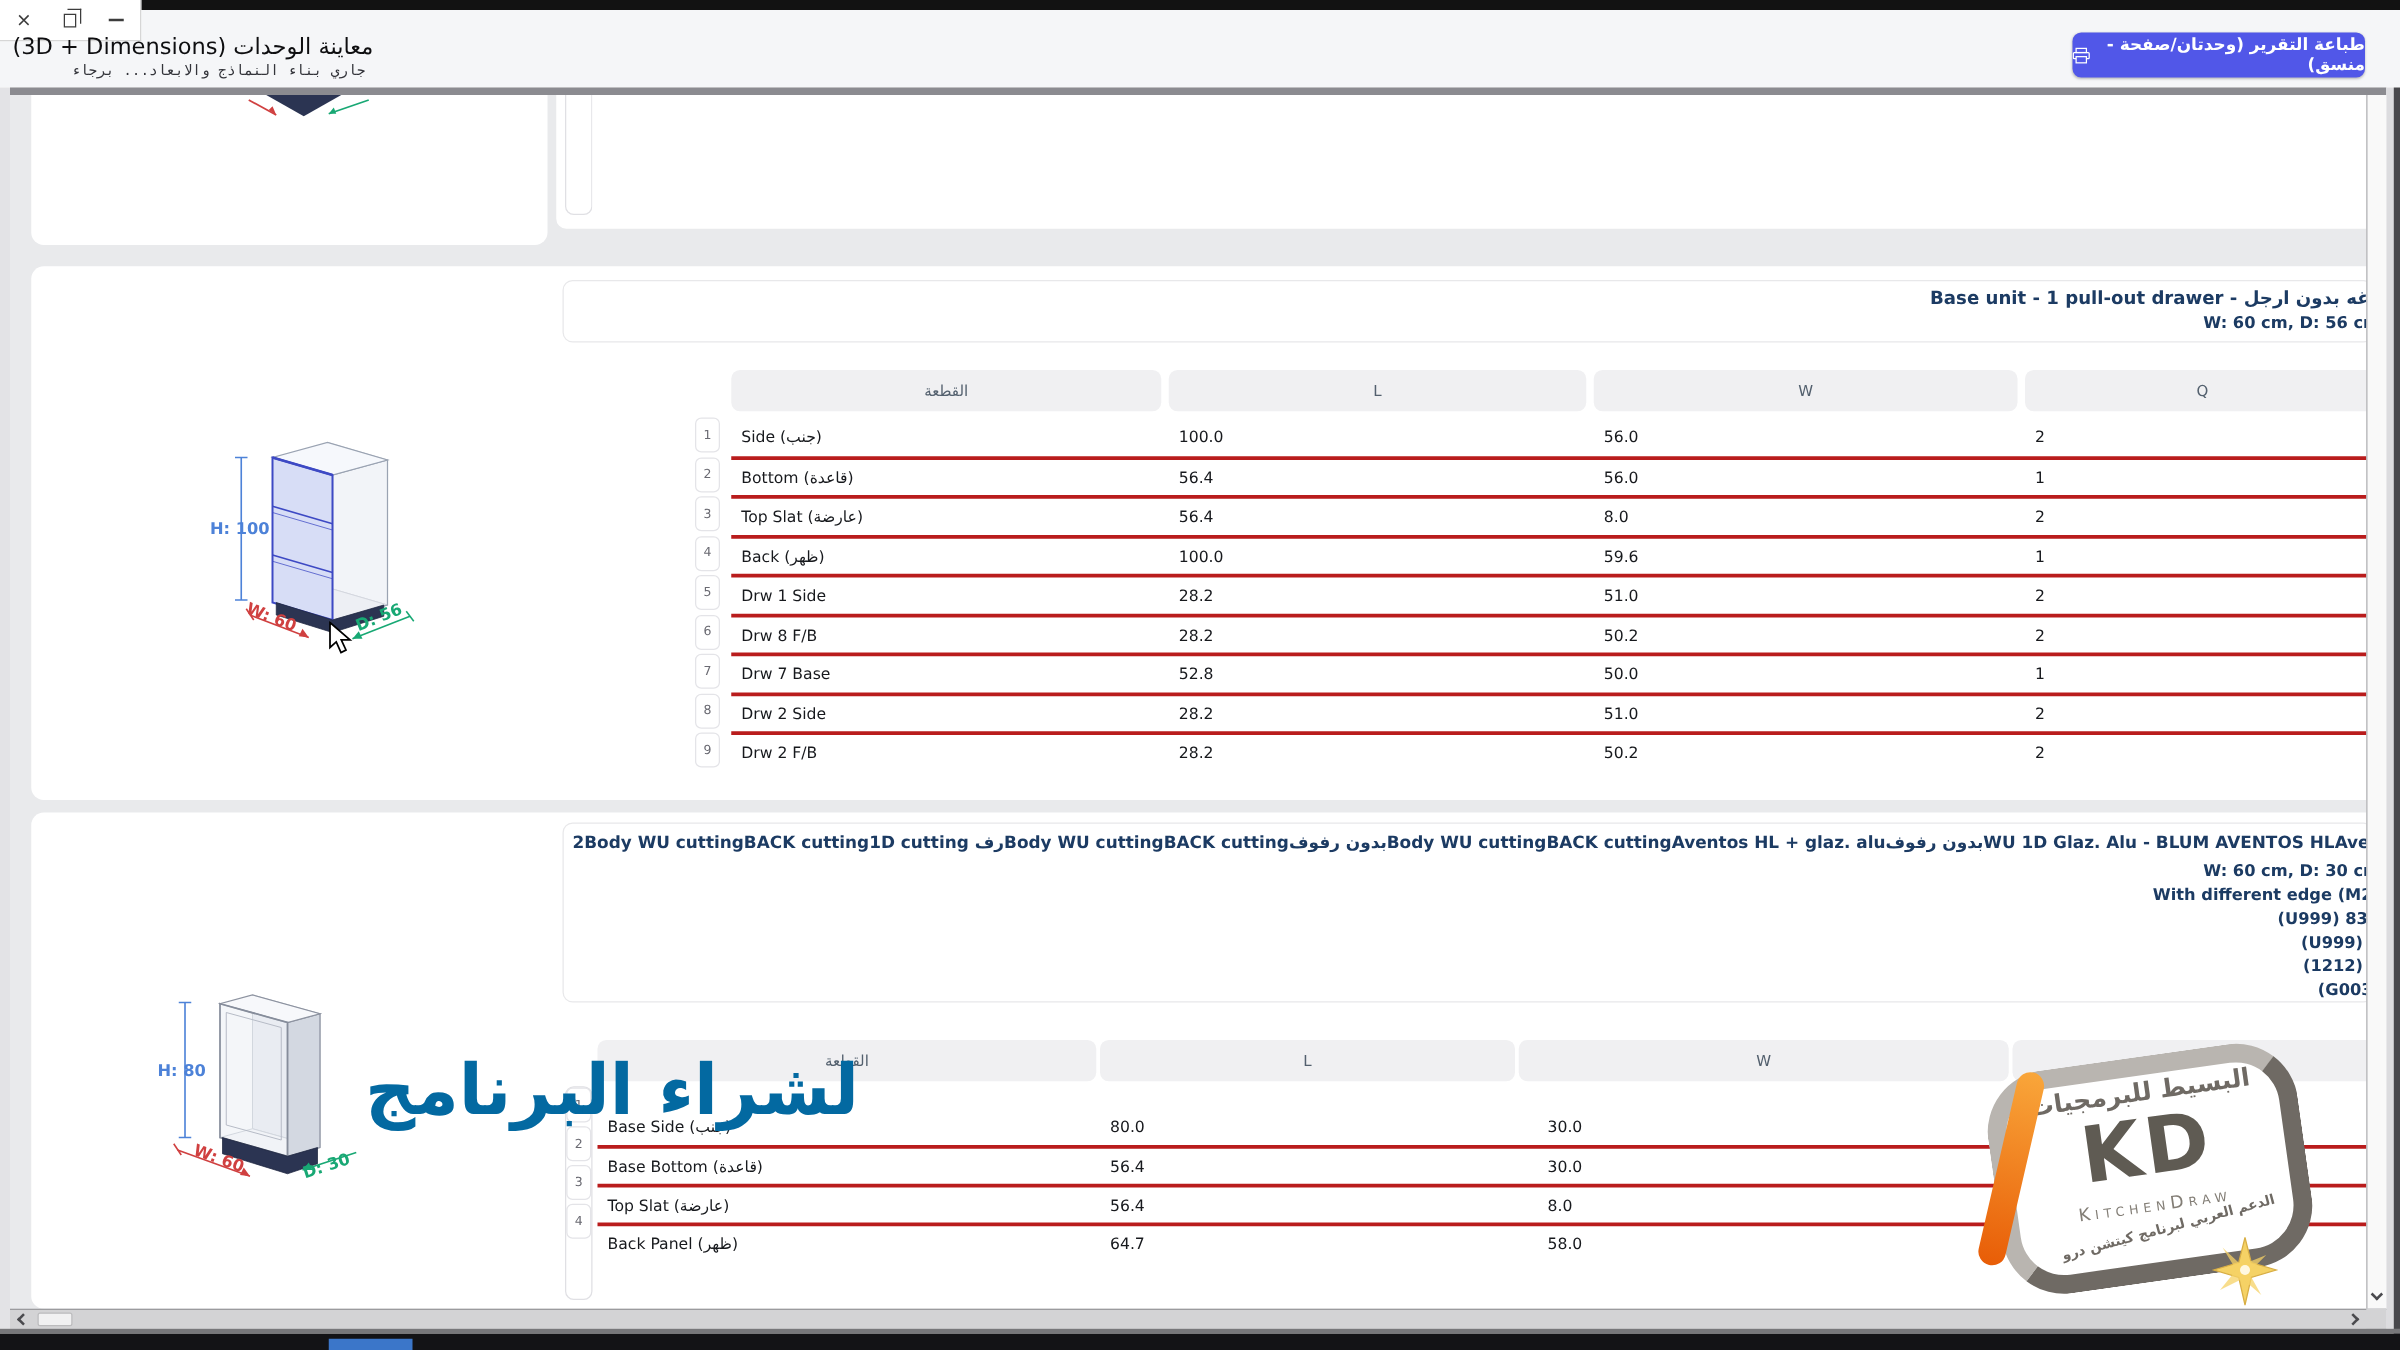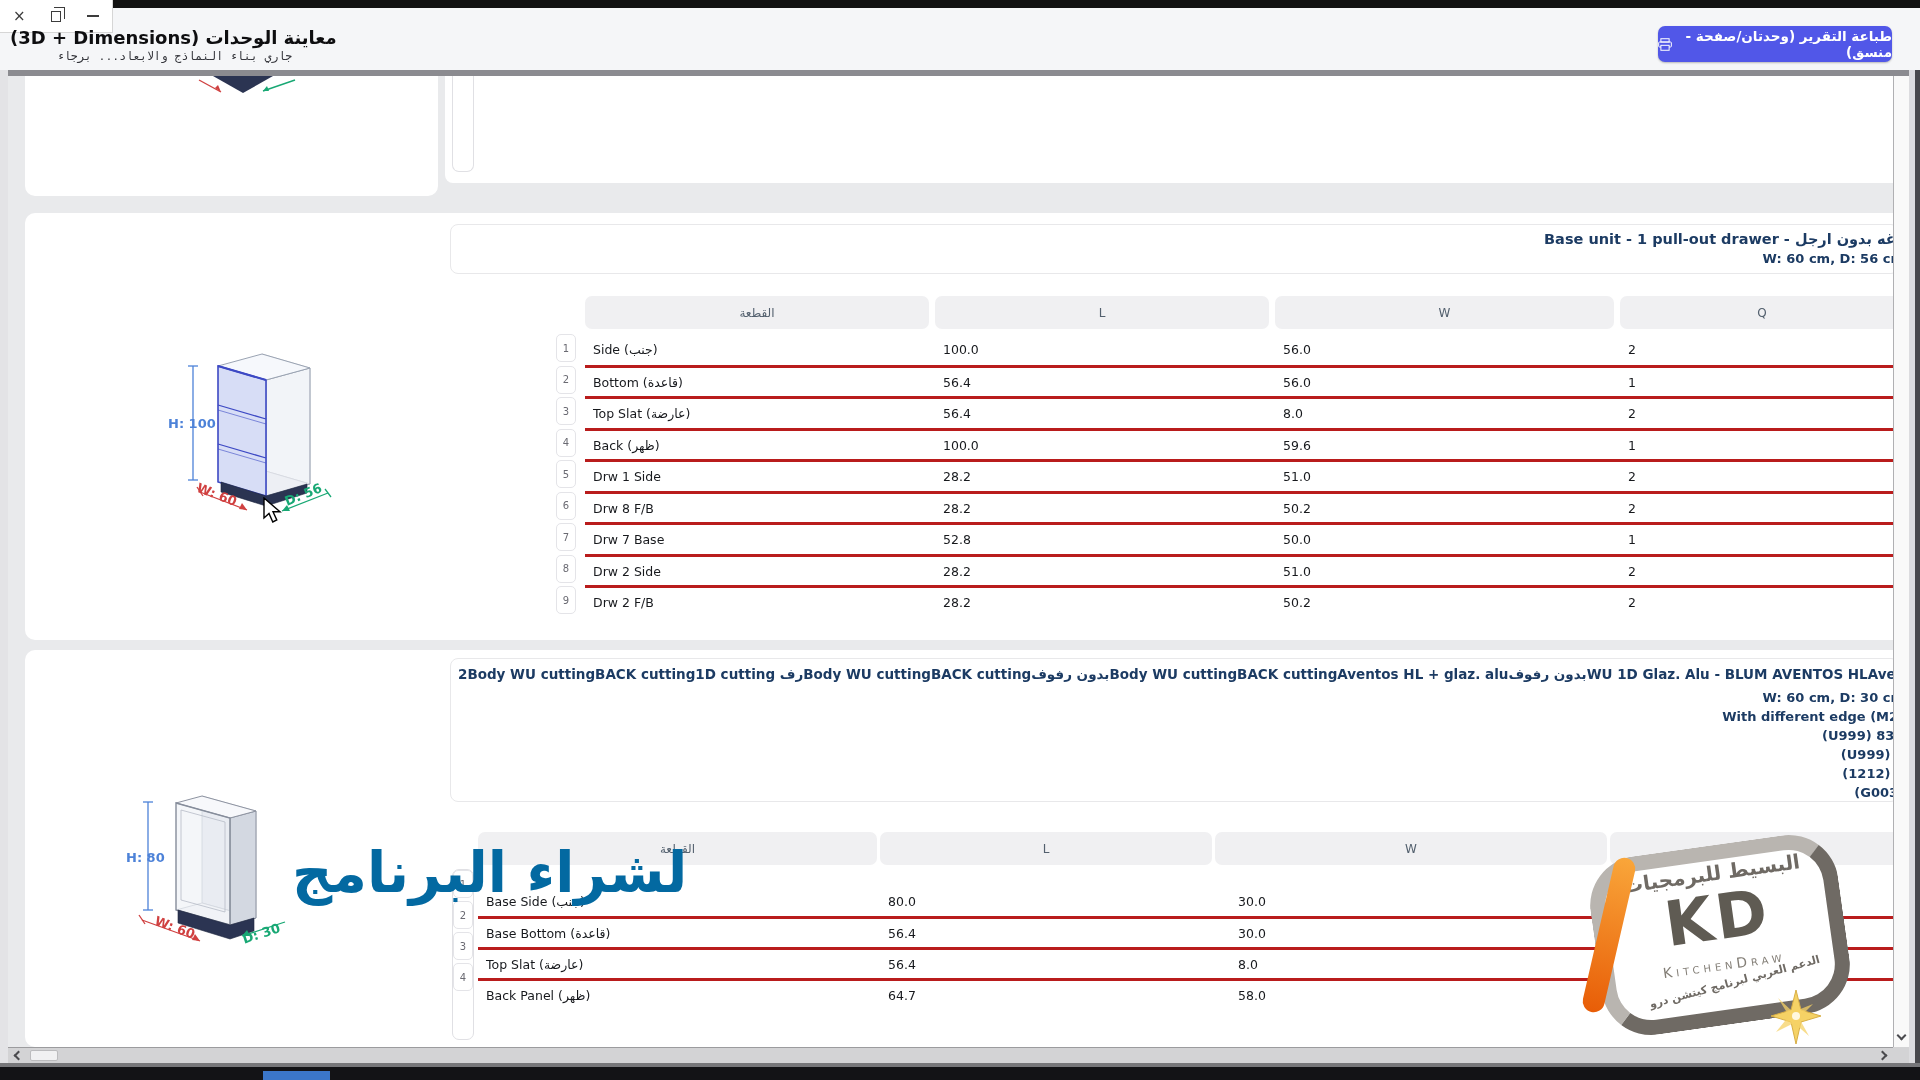--- a/index.html
+++ b/index.html
@@ -7,21 +7,21 @@
   #screen{position:relative;width:1920px;height:1080px;background:#fff;overflow:hidden;}
   .abs{position:absolute;}
   
   .titlebar{left:0;top:0;width:1920px;height:70px;background:#f5f6f8;}
   .top-black{left:113px;top:0;width:1807px;height:8px;background:#121212;}
   .ctrlbox{left:0;top:0;width:113px;height:33px;background:#fff;border-right:1px solid #d6d6d6;border-bottom:1px solid #d6d6d6;display:flex;align-items:center;justify-content:space-around;}
   .ic{color:#3c3c3c;font-size:15px;line-height:1;cursor:default;}
   .ic-restore{width:10px;height:11px;border:1.5px solid #3c3c3c;position:relative;background:#fff;}
   .ic-restore:before{content:"";position:absolute;left:2px;top:-5px;width:10px;height:11px;border:1.5px solid #3c3c3c;border-bottom:none;border-left:none;}
   .ic-min{width:12px;height:2px;background:#3c3c3c;}
-  .win-title{left:10px;top:27px;font-size:18px;font-weight:bold;color:#0e0e10;direction:rtl;white-space:nowrap;}
+  .win-title{left:10px;top:27px;font-size:18px;font-weight:normal;color:#0e0e10;direction:rtl;white-space:nowrap;}
   .win-status{left:57px;top:49px;font-size:11.5px;color:#33343a;direction:rtl;white-space:nowrap;font-family:Liberation Mono, monospace;}
   .print-btn{left:1658px;top:26px;width:234px;height:36px;background:#5157e8;border-radius:7px;color:#fff;display:flex;direction:rtl;align-items:center;justify-content:center;gap:8px;font-size:13.5px;font-weight:bold;cursor:pointer;box-shadow:0 1px 2px rgba(0,0,0,.25);}
   
   .report-bg{left:8px;top:70px;width:1901px;height:993px;background:#e9eaec;}
   .report-topline{left:8px;top:70px;width:1901px;height:6px;background:#8b8b90;}
   .left-edge{left:0;top:70px;width:8px;height:993px;background:#e3e3e6;}
   .right-pad{left:1909px;top:70px;width:6px;height:993px;background:#dcdcdf;}
   .right-dark{left:1915px;top:70px;width:5px;height:1010px;background:#48484c;}
   .card{background:#fff;}
   

